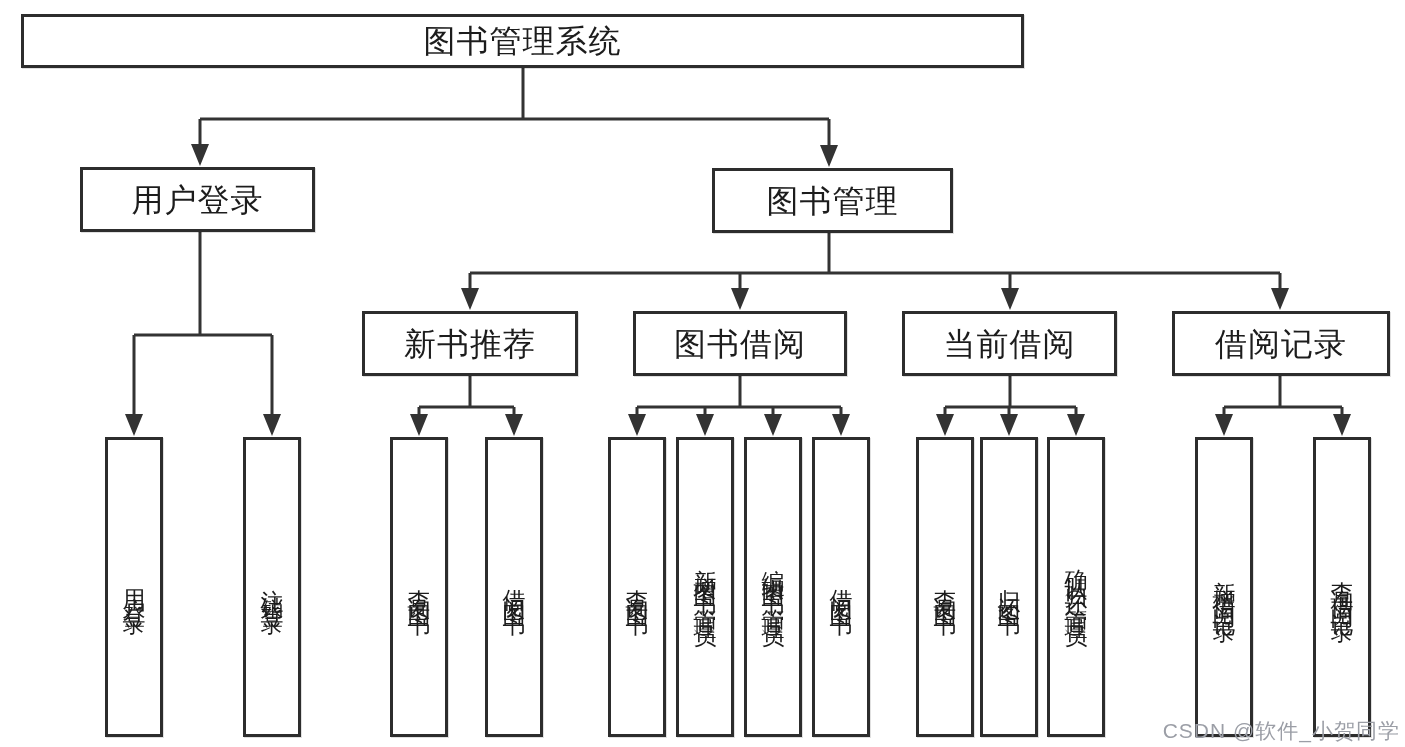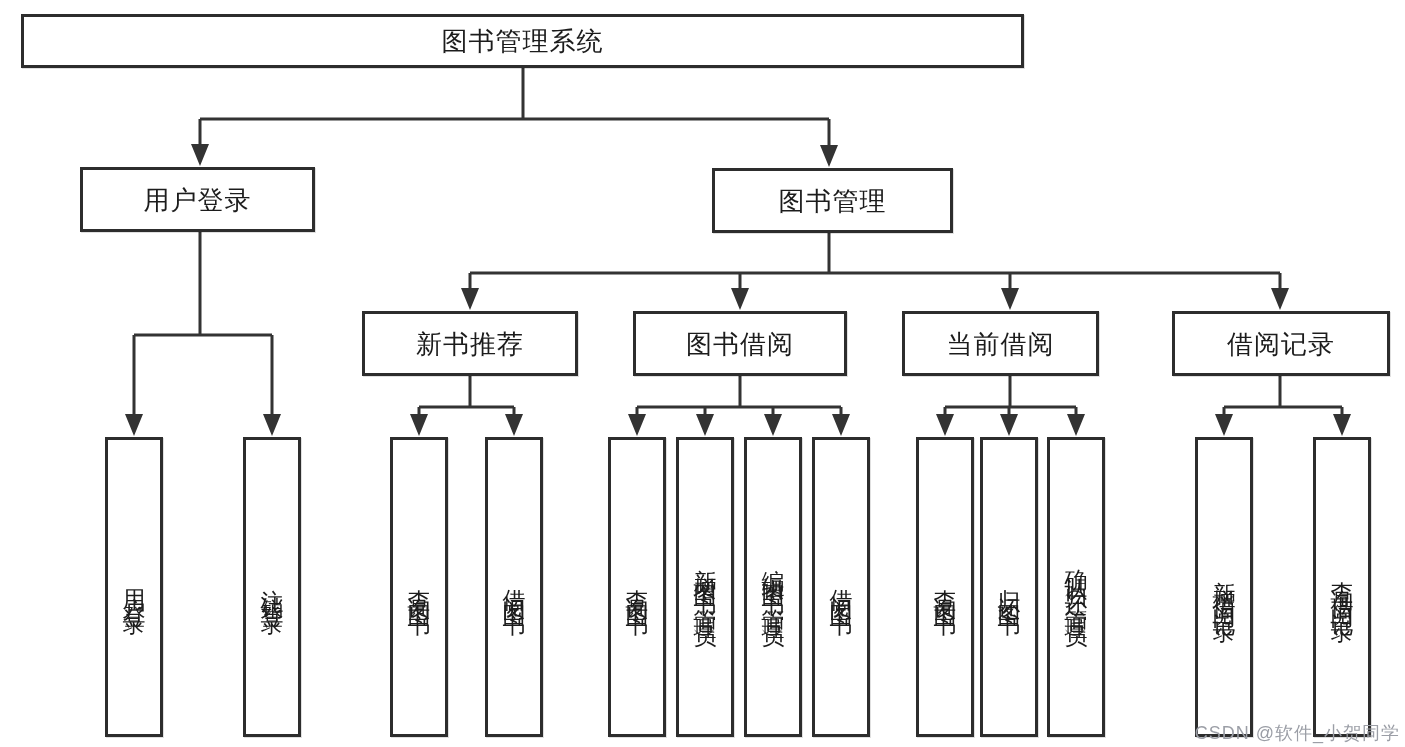--- a/index.html
+++ b/index.html
@@ -7,30 +7,30 @@
     position:relative;width:1405px;height:747px;background:var(--bg,#fff);
     font-family:"Liberation Sans","DejaVu Sans",sans-serif;
     color:var(--text,#1c1c1c);overflow:hidden;
   }
   .node{
     position:absolute;box-sizing:border-box;background:#fff;
     border:3px solid var(--border,#2d2d2d);
     display:flex;align-items:center;justify-content:center;
     text-align:center;box-shadow:1px 1px 0 rgba(0,0,0,0.12);
   }
-  .h{font-size:26px;letter-spacing:1px;line-height:1;}
+  .h{font-size:32px;letter-spacing:1px;line-height:1;}
   .leaf{
     writing-mode:vertical-rl;
     font-size:23px;letter-spacing:8px;line-height:1;
   }
   #wires{position:absolute;left:0;top:0;pointer-events:none;}
   #wires .line{stroke:var(--line,#333);stroke-width:3;fill:none;}
   #wires .arrow{fill:var(--line,#333);stroke:none;}
   #watermark{
-    position:absolute;right:5px;bottom:2px;font-size:18px;
+    position:absolute;right:5px;bottom:2px;font-size:21px;
     color:var(--watermark,#9b9ea6);letter-spacing:1px;z-index:5;
     font-family:"Liberation Sans","DejaVu Sans",sans-serif;
   }
 </style>
 </head>
 <body>
 
 <div id="canvas">
 
   <svg id="wires" width="1405" height="747" viewBox="0 0 1405 747">
@@ -55,21 +55,21 @@
       M1333 414 H1351 L1342 436 Z"></path>
   </svg>
 
   <div class="node h" style="left:21px;top:14px;width:1003px;height:54px">图书管理系统</div>
 
   <div class="node h" style="left:80px;top:167px;width:235px;height:65px">用户登录</div>
   <div class="node h" style="left:712px;top:168px;width:241px;height:65px">图书管理</div>
 
   <div class="node h" style="left:362px;top:311px;width:216px;height:65px">新书推荐</div>
   <div class="node h" style="left:633px;top:311px;width:214px;height:65px">图书借阅</div>
-  <div class="node h" style="left:902px;top:311px;width:197px;height:65px">当前借阅</div>
+  <div class="node h" style="left:902px;top:311px;width:215px;height:65px">当前借阅</div>
   <div class="node h" style="left:1172px;top:311px;width:218px;height:65px">借阅记录</div>
 
   <div class="node leaf" style="left:105px;top:437px;width:58px;height:300px">用户登录</div>
   <div class="node leaf" style="left:243px;top:437px;width:58px;height:300px">注销登录</div>
 
   <div class="node leaf" style="left:390px;top:437px;width:58px;height:300px">查询图书</div>
   <div class="node leaf" style="left:485px;top:437px;width:58px;height:300px">借阅图书</div>
 
   <div class="node leaf" style="left:608px;top:437px;width:58px;height:300px">查询图书</div>
   <div class="node leaf" style="left:676px;top:437px;width:58px;height:300px">新增图书（管理员）</div>

